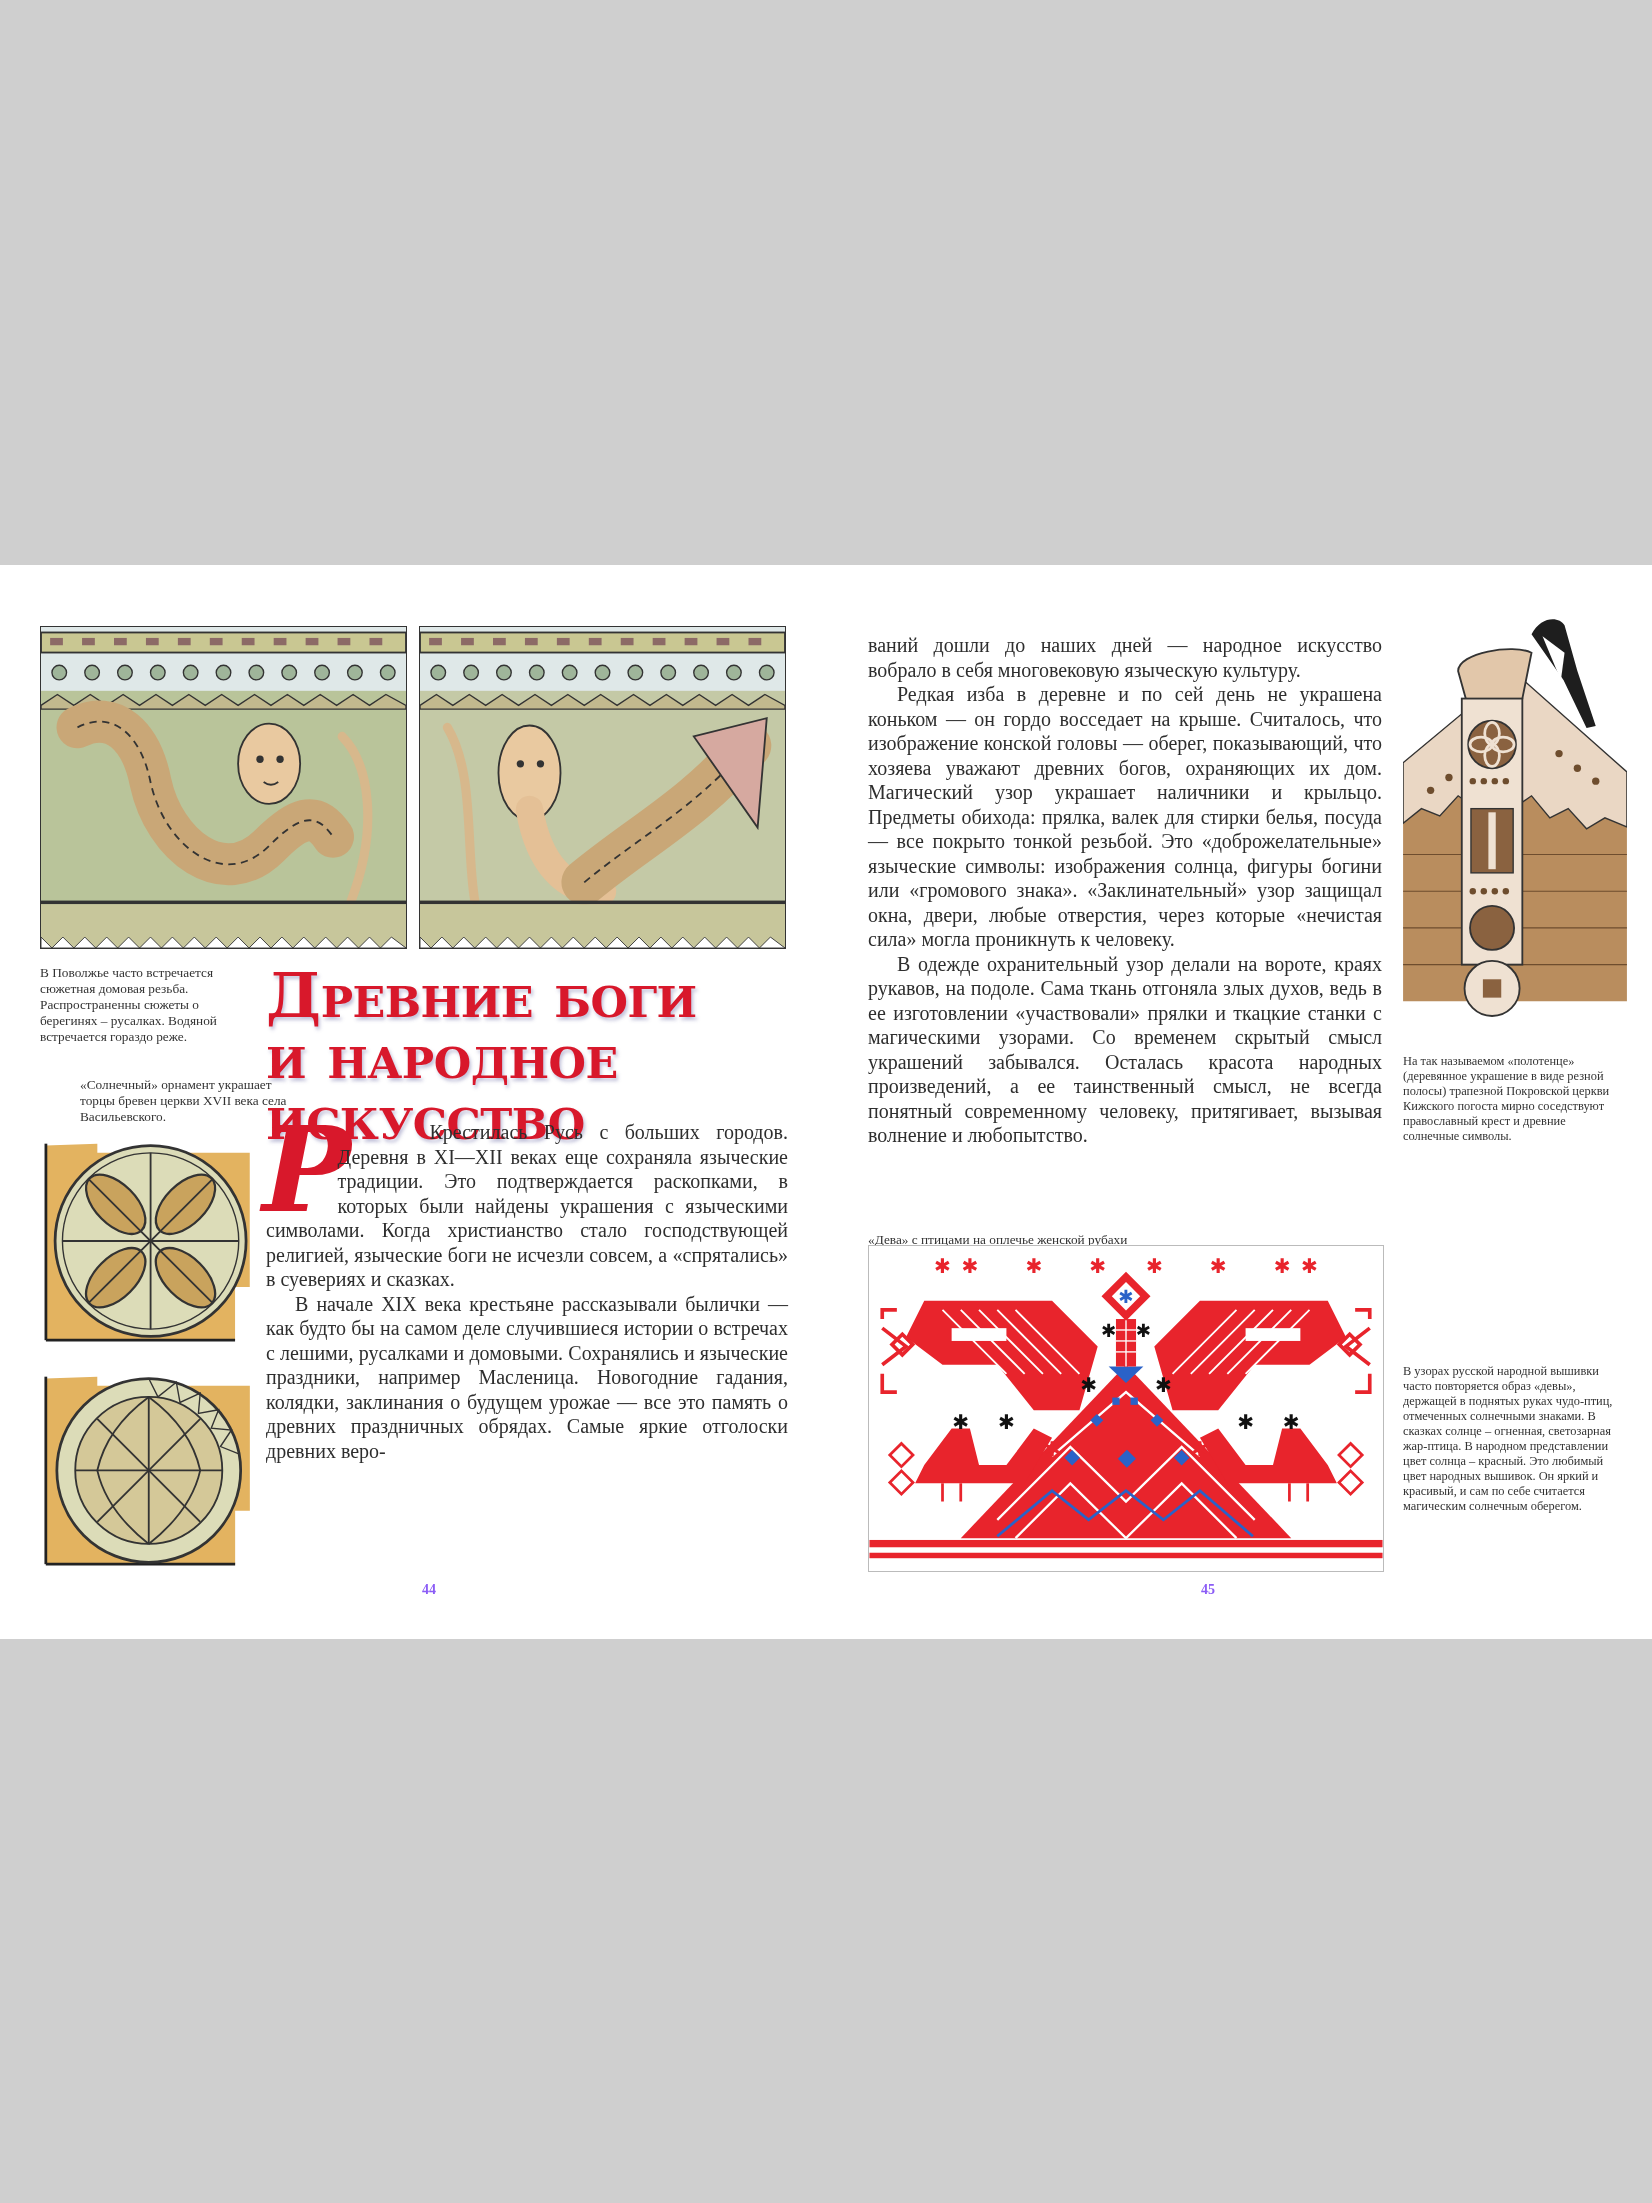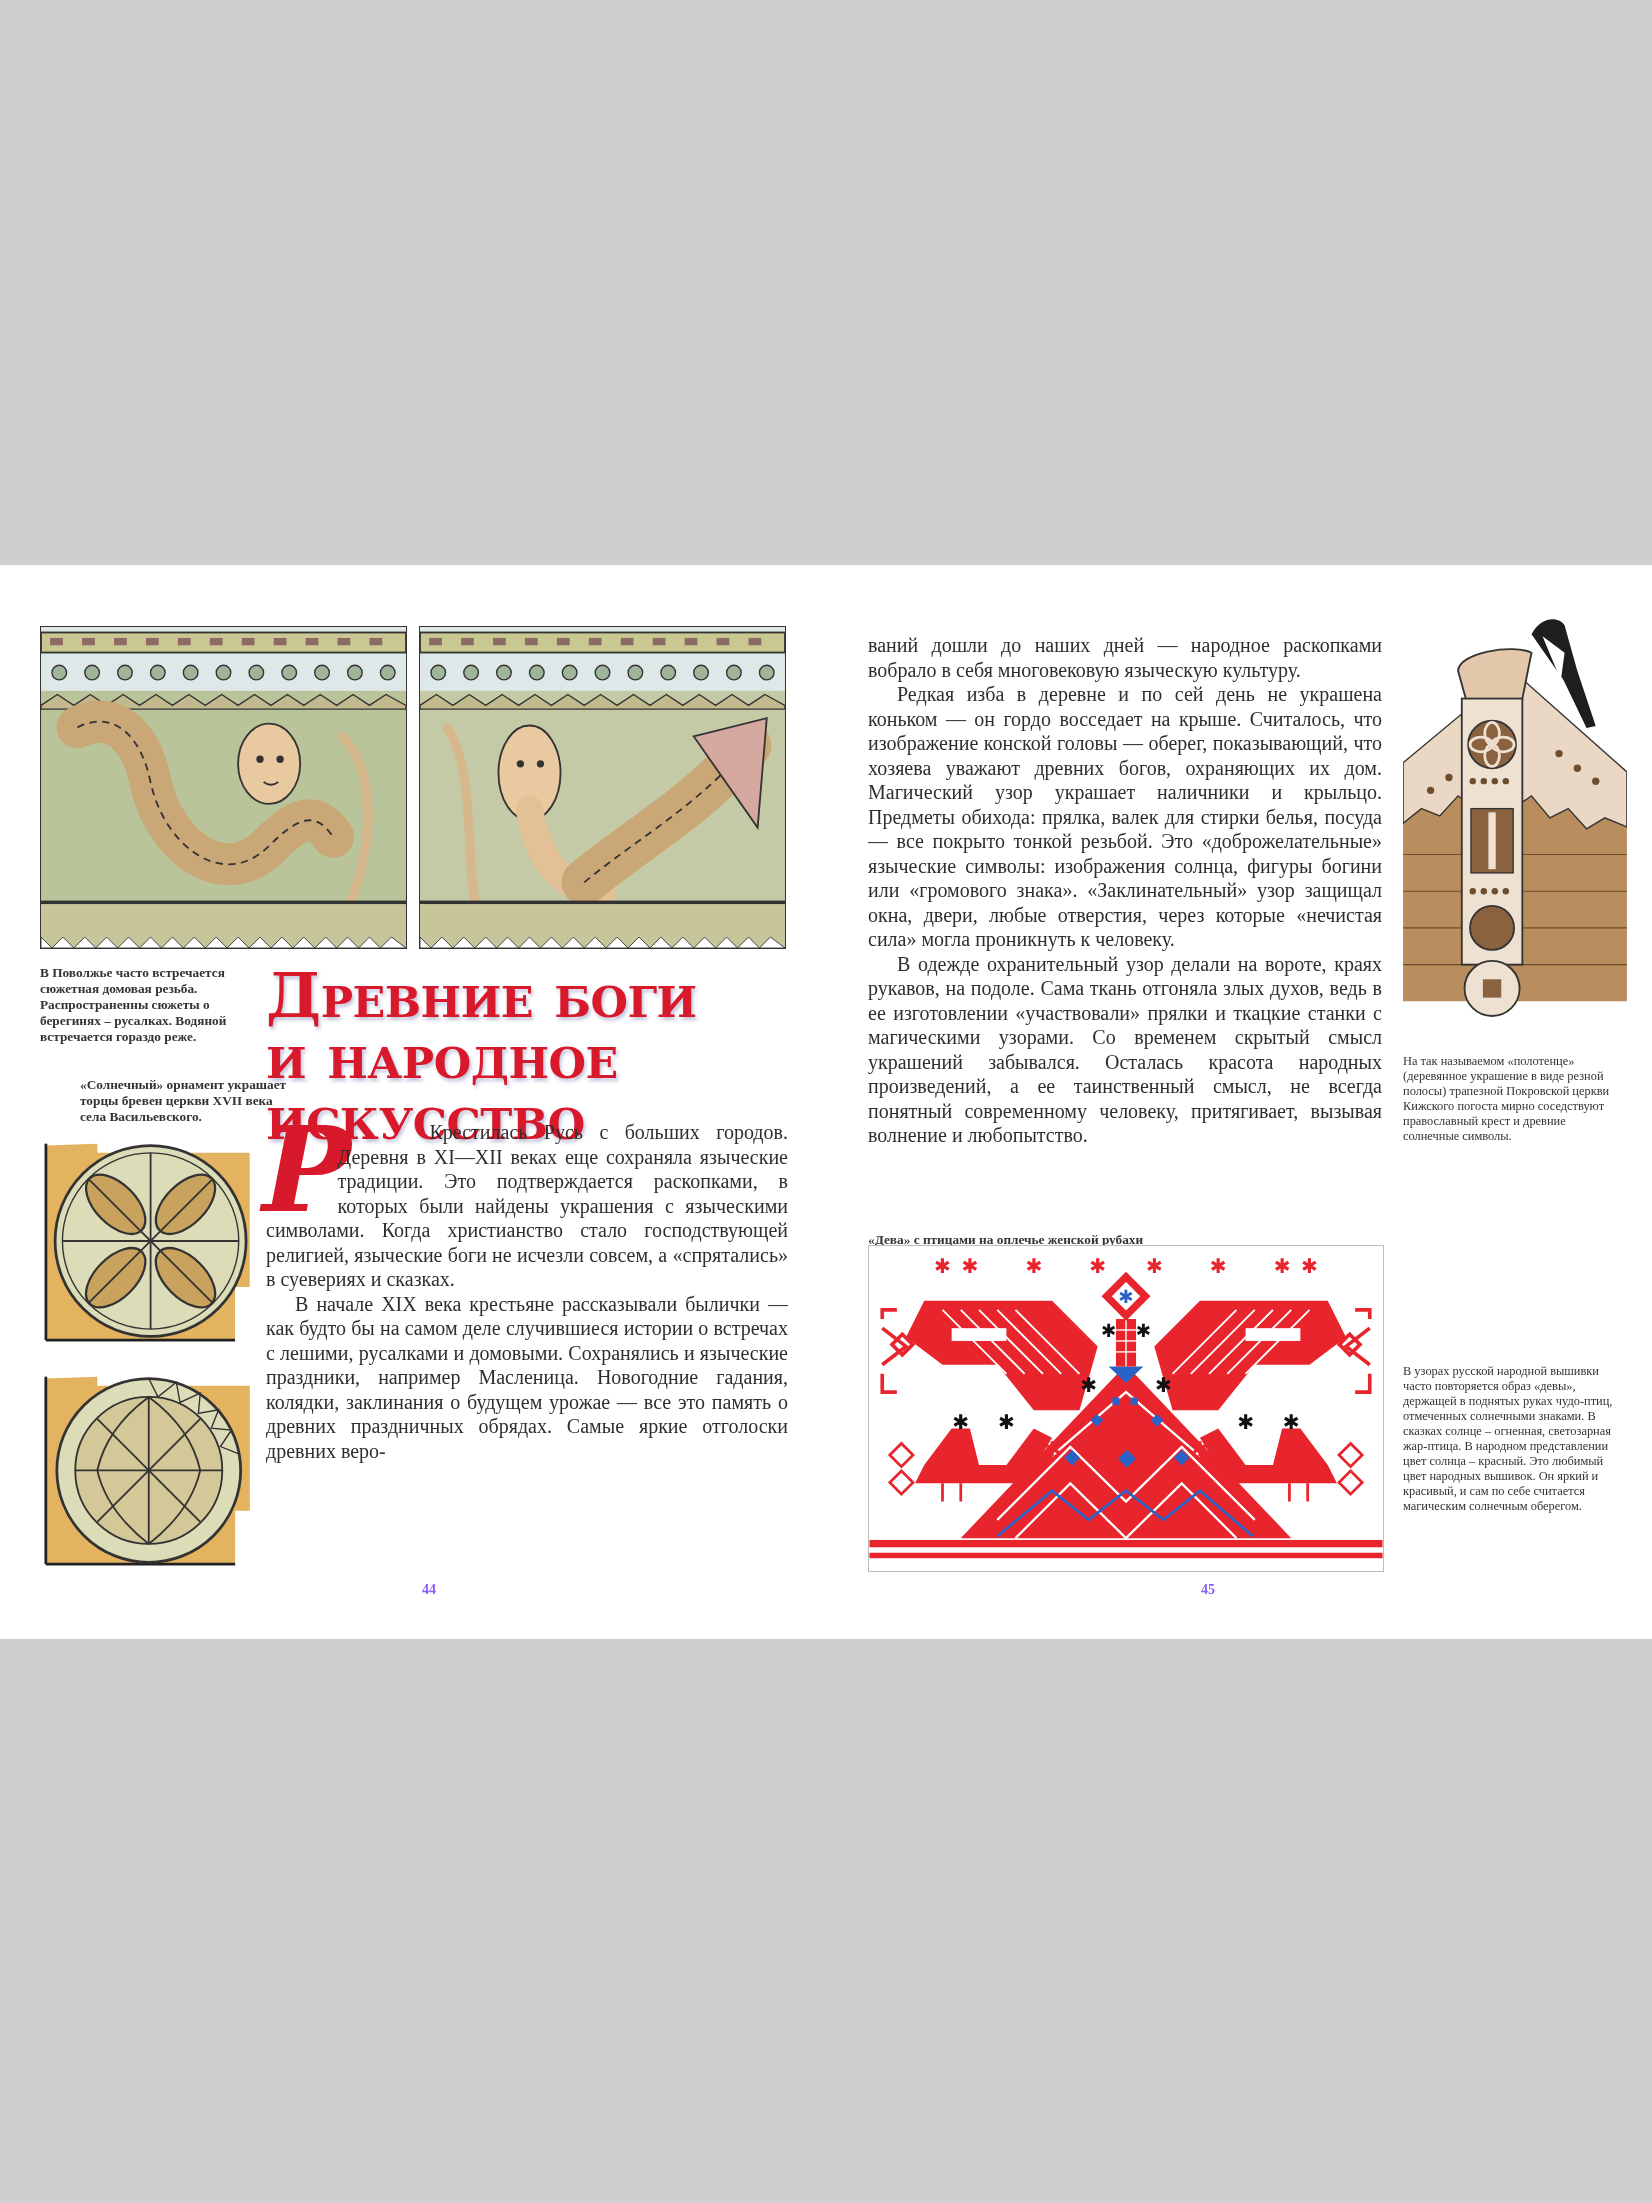--- a/index.html
+++ b/index.html
@@ -4,21 +4,21 @@
 <style>
   * { box-sizing: border-box; margin: 0; padding: 0; }
   html, body { width: 1653px; height: 2204px; background: #cfcfcf; overflow: hidden; }
   body { position: relative; font-family: "Liberation Serif", "DejaVu Serif", serif; color: #2a2a2a; }
 
   .spread { position: absolute; left: 0; top: 565px; width: 1653px; height: 1074px; background: #ffffff; }
 
   .abs { position: absolute; }
 
   
-  .caption { font-size: 13.3px; line-height: 16px; color: #333; font-weight: bold; }
+  .caption { font-size: 13.3px; line-height: 16px; color: #333; }
   .caption-small { font-size: 12.4px; line-height: 15px; color: #333; }
 
   
   .body-col { font-size: 20px; line-height: 24.5px; color: #2e2e2e; text-align: justify; }
   .body-col p { text-indent: 29px; }
   .body-col p.noindent { text-indent: 0; }
 
   .title {
     color: #d8182b;
     font-family: "DejaVu Serif", serif;
@@ -207,21 +207,21 @@
       <p style="text-indent:92px;">Крестилась Русь с больших городов. Деревня в XI—XII веках еще сохраняла языческие традиции. Это подтверждается раскопками, в которых были найдены украшения с языческими символами. Когда христианство стало господствующей религией, языческие боги не исчезли совсем, а «спрятались» в суевериях и сказках.</p>
       <p>В начале XIX века крестьяне рассказывали былички — как будто бы на самом деле случившиеся истории о встречах с лешими, русалками и домовыми. Сохранялись и языческие праздники, например Масленица. Новогодние гадания, колядки, заклинания о будущем урожае — все это память о древних праздничных обрядах. Самые яркие отголоски древних веро-</p>
     </div>
 
     <div class="abs page-num" style="left:422px;top:1017px;">44</div>
   </div>
 
   <div class="abs" style="left:826px;top:0;width:826px;height:1074px;">
 
     <div class="abs body-col" style="left:42px;top:68px;width:514px;">
-      <p class="noindent">ваний дошли до наших дней — народное раскопками вобрало в себя многовековую языческую культуру.</p>
+      <p class="noindent">ваний дошли до наших дней — народное искусство вобрало в себя многовековую языческую культуру.</p>
       <p>Редкая изба в деревне и по сей день не украшена коньком — он гордо восседает на крыше. Считалось, что изображение конской головы — оберег, показывающий, что хозяева уважают древних богов, охраняющих их дом. Магический узор украшает наличники и крыльцо. Предметы обихода: прялка, валек для стирки белья, посуда — все покрыто тонкой резьбой. Это «доброжелательные» языческие символы: изображения солнца, фигуры богини или «громового знака». «Заклинательный» узор защищал окна, двери, любые отверстия, через которые «нечистая сила» могла проникнуть к человеку.</p>
       <p>В одежде охранительный узор делали на вороте, краях рукавов, на подоле. Сама ткань отгоняла злых духов, ведь в ее изготовлении «участвовали» прялки и ткацкие станки с магическими узорами. Со временем скрытый смысл украшений забывался. Осталась красота народных произведений, а ее таинственный смысл, не всегда понятный современному человеку, притягивает, вызывая волнение и любопытство.</p>
     </div>
 
     <div class="frame" style="left:577px;top:51px;width:224px;height:422px;">
       <svg viewBox="0 0 244 460">
         <path d="M0 160 L120 60 L244 170 L244 420 L0 420 Z" fill="#b98d5e"></path>
         <g stroke="#6e4d2e" stroke-width="1.2">
           <line x1="0" y1="260" x2="244" y2="260"></line>
             <line x1="0" y1="300" x2="244" y2="300"></line>

